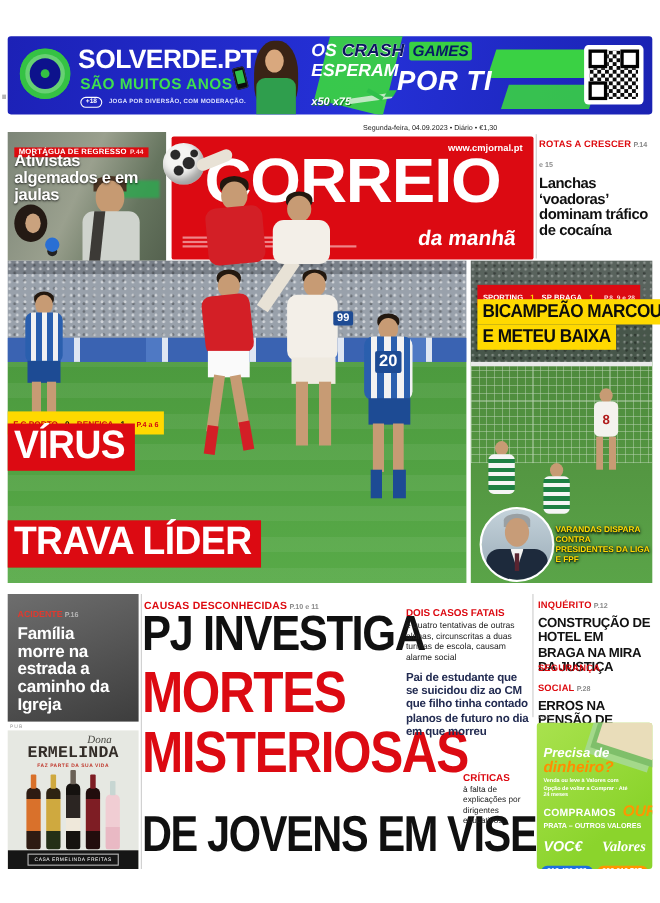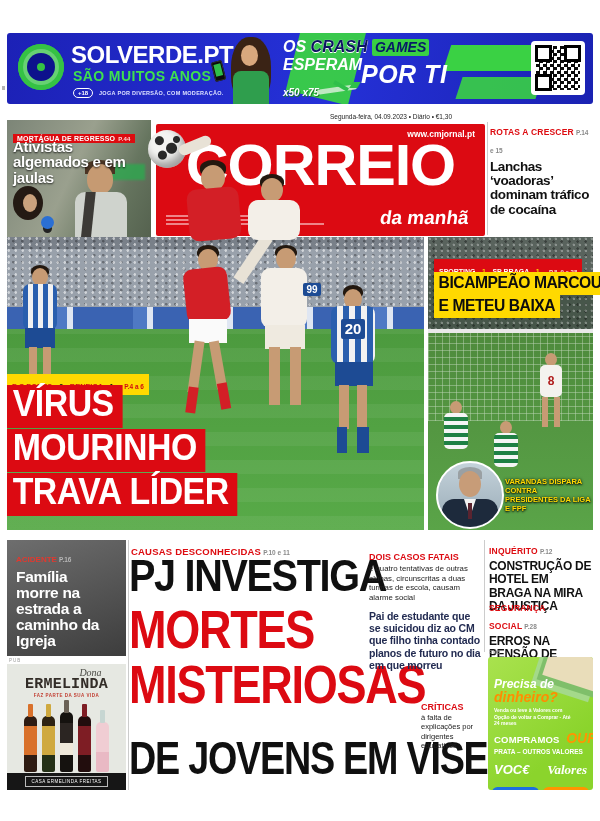--- a/index.html
+++ b/index.html
@@ -407,21 +407,20 @@
   </div>
 
   <div class="abs" id="mainScore">
     <span class="t">F C PORTO</span>
     <span class="s">0</span>
     <span class="t">BENFICA</span>
     <span class="s">1</span>
     <span class="p">P.4 a 6</span>
   </div>
   <div class="abs" id="h1w"><span class="redline">VÍRUS</span></div>
-  <div class="abs" id="h2w"><span class="redline">MOURINHO</span></div>
   <div class="abs" id="h3w"><span class="redline">TRAVA LÍDER</span></div>
 
   <div class="abs" id="sportPhoto">
     <div id="spCrowd"></div>
     <div id="spBar"></div>
     <div id="spNet"></div>
     <div class="head" id="sp1h" style="left:22px;top:164px;width:12px;height:13px;"></div>
     <div class="hoop" id="sp1"></div>
     <div class="head" id="sp2h" style="left:72px;top:184px;width:12px;height:13px;"></div>
     <div class="hoop" id="sp2"></div>

